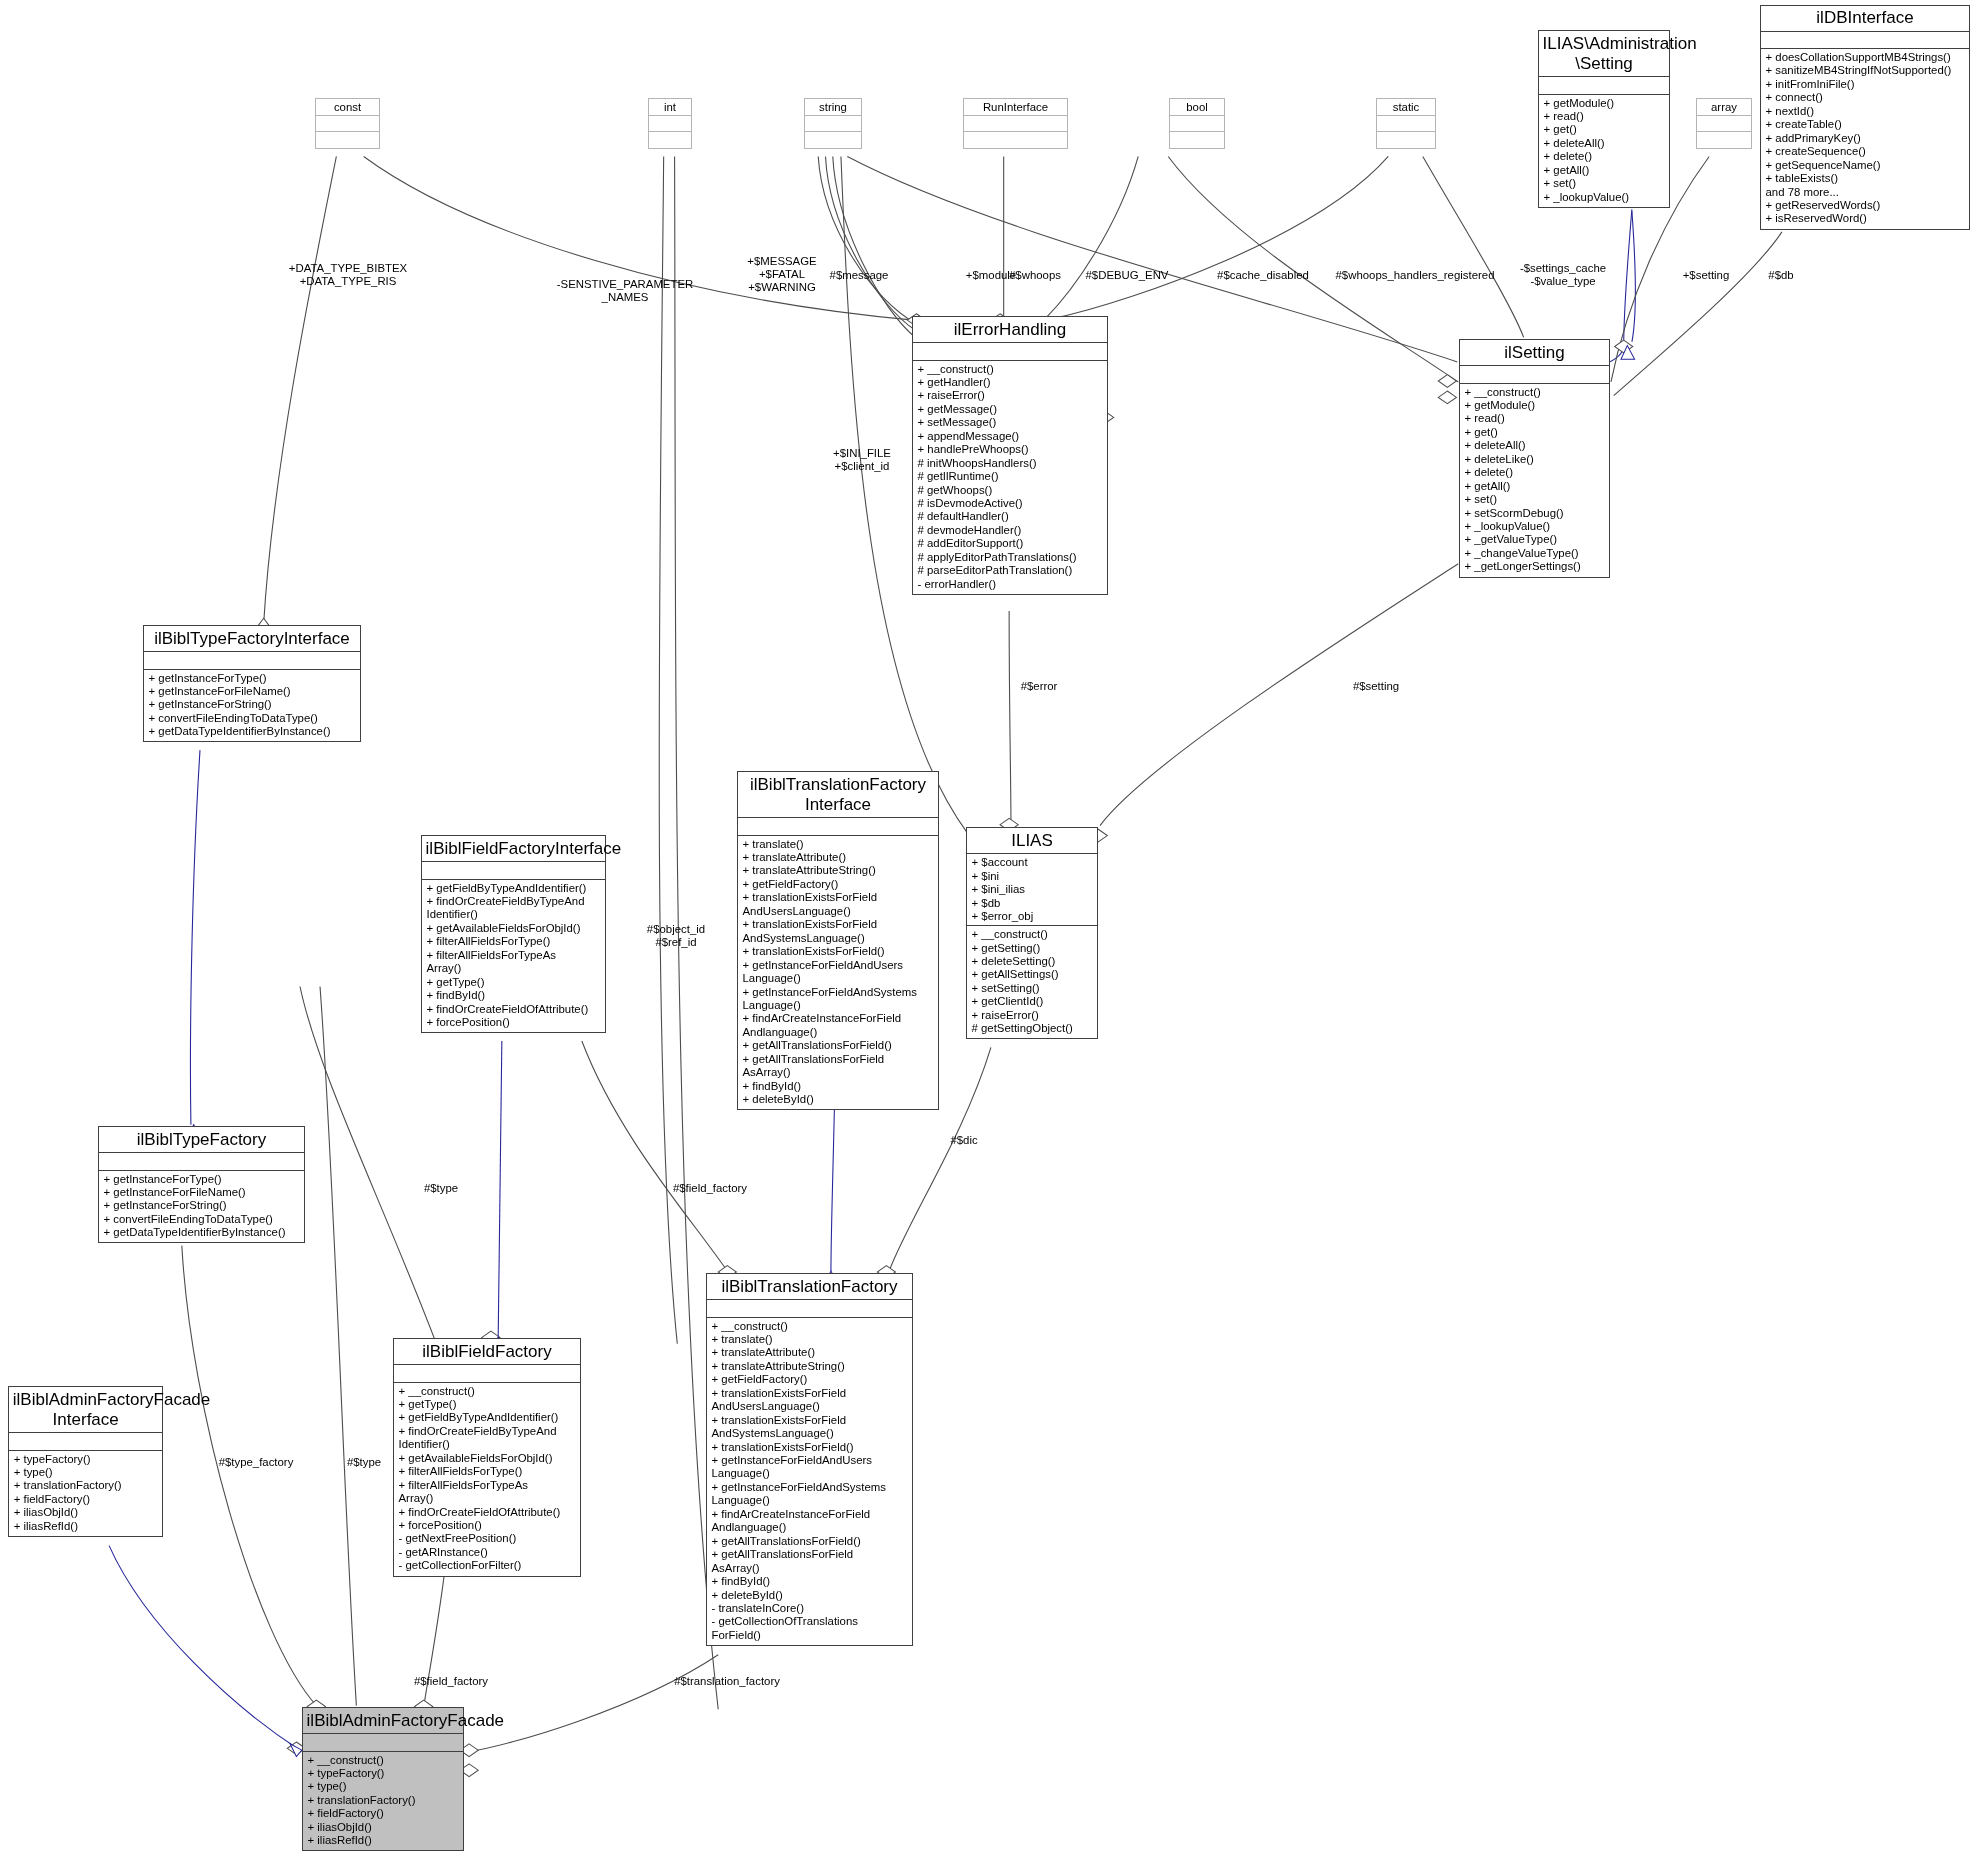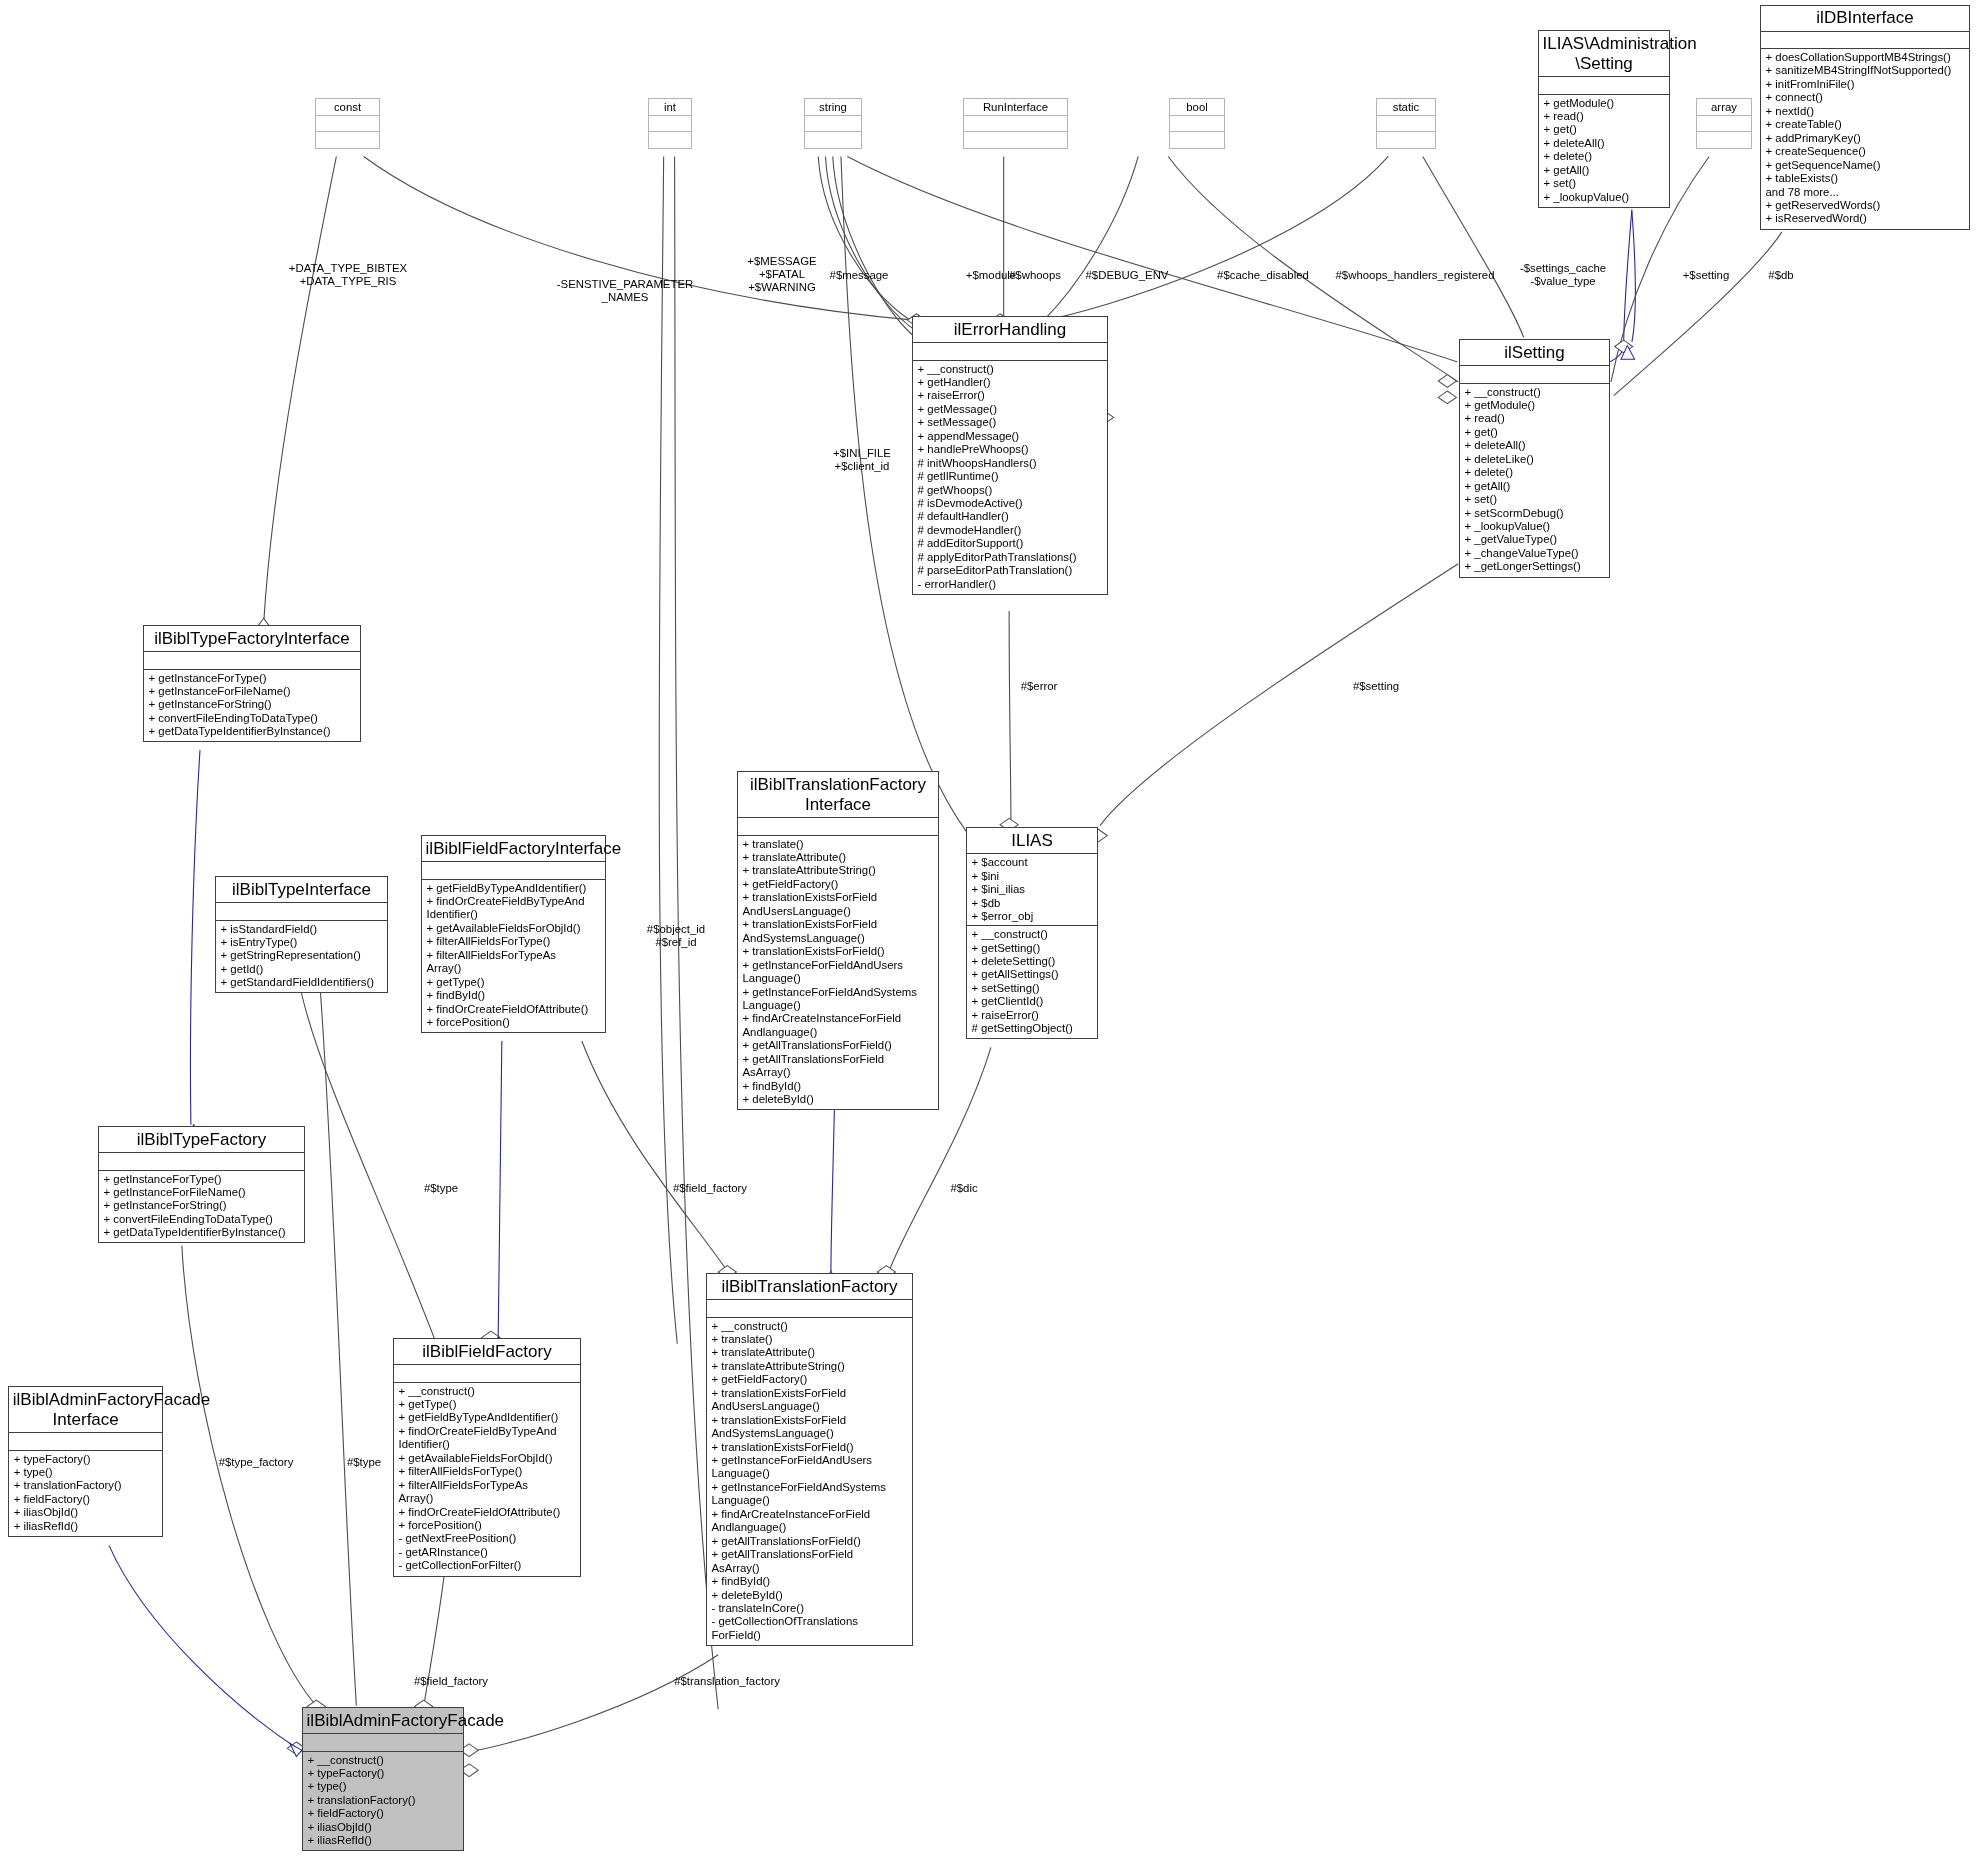--- a/index.html
+++ b/index.html
@@ -365,31 +365,20 @@
       <div class="row">+ getSetting()</div>
       <div class="row">+ deleteSetting()</div>
       <div class="row">+ getAllSettings()</div>
       <div class="row">+ setSetting()</div>
       <div class="row">+ getClientId()</div>
       <div class="row">+ raiseError()</div>
       <div class="row"># getSettingObject()</div>
     </div>
   </div>
 
-  <div class="node" style="left:215px;top:876px;width:173px;">
-    <div class="title">ilBiblTypeInterface</div>
-    <div class="attrs"></div>
-    <div class="ops">
-      <div class="row">+ isStandardField()</div>
-      <div class="row">+ isEntryType()</div>
-      <div class="row">+ getStringRepresentation()</div>
-      <div class="row">+ getId()</div>
-      <div class="row">+ getStandardFieldIdentifiers()</div>
-    </div>
-  </div>
 
   <div class="node" style="left:421px;top:835px;width:185px;">
     <div class="title">ilBiblFieldFactoryInterface</div>
     <div class="attrs"></div>
     <div class="ops">
       <div class="row">+ getFieldByTypeAndIdentifier()</div>
       <div class="row">+ findOrCreateFieldByTypeAnd
 Identifier()</div>
       <div class="row">+ getAvailableFieldsForObjId()</div>
       <div class="row">+ filterAllFieldsForType()</div>
@@ -512,20 +501,20 @@
   <div class="edge-label" style="left:1706px;top:269px;transform:translateX(-50%);">+$setting</div>
   <div class="edge-label" style="left:1781px;top:269px;transform:translateX(-50%);">#$db</div>
   <div class="edge-label" style="left:862px;top:447px;transform:translateX(-50%);">+$INI_FILE
 +$client_id</div>
   <div class="edge-label" style="left:1039px;top:680px;transform:translateX(-50%);">#$error</div>
   <div class="edge-label" style="left:1376px;top:680px;transform:translateX(-50%);">#$setting</div>
   <div class="edge-label" style="left:676px;top:923px;transform:translateX(-50%);">#$object_id
 #$ref_id</div>
   <div class="edge-label" style="left:441px;top:1182px;transform:translateX(-50%);">#$type</div>
   <div class="edge-label" style="left:710px;top:1182px;transform:translateX(-50%);">#$field_factory</div>
-  <div class="edge-label" style="left:964px;top:1182px;transform:translateX(-50%);">#$dic</div>
+  <div class="edge-label" style="left:964px;top:1134px;transform:translateX(-50%);">#$dic</div>
   <div class="edge-label" style="left:256px;top:1456px;transform:translateX(-50%);">#$type_factory</div>
   <div class="edge-label" style="left:364px;top:1456px;transform:translateX(-50%);">#$type</div>
   <div class="edge-label" style="left:451px;top:1675px;transform:translateX(-50%);">#$field_factory</div>
   <div class="edge-label" style="left:727px;top:1675px;transform:translateX(-50%);">#$translation_factory</div>
 
 </div>
 
 
 </body></html>

